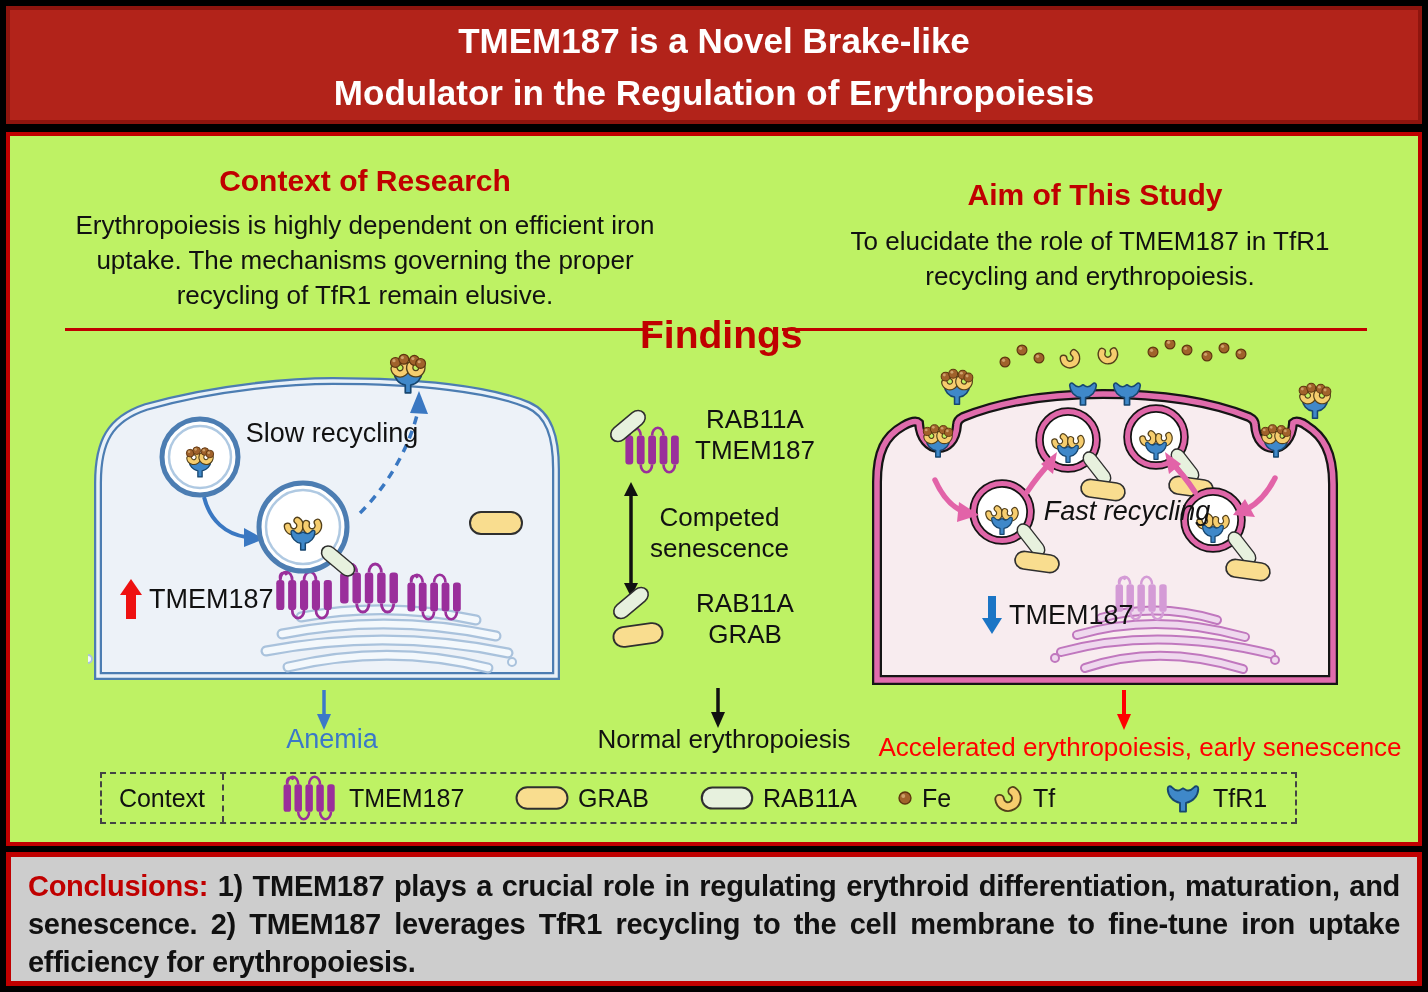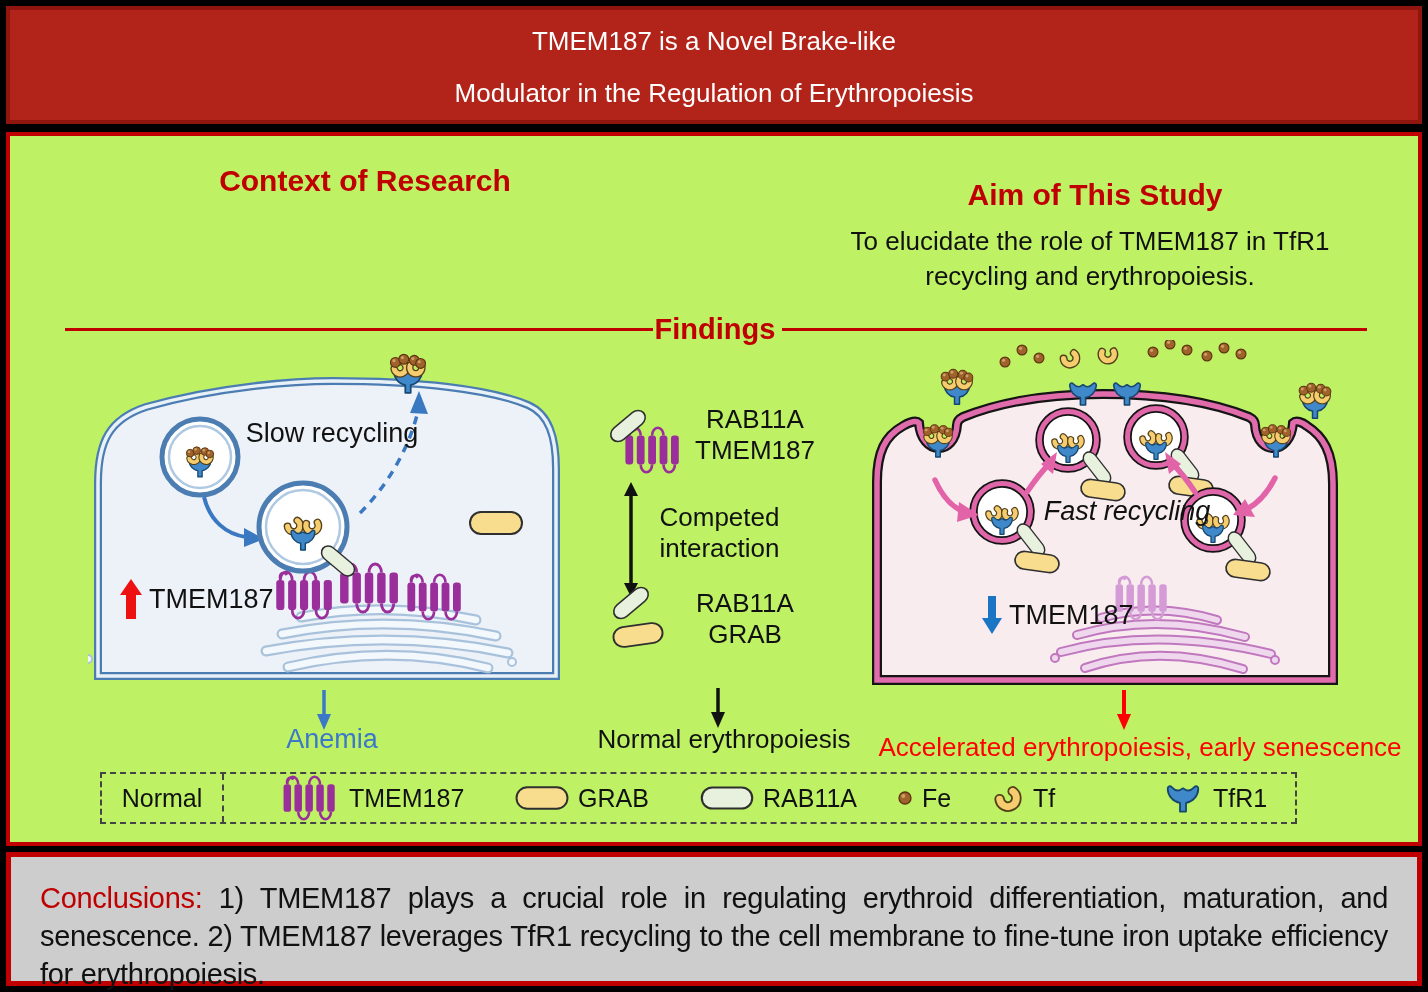--- a/index.html
+++ b/index.html
@@ -1,34 +1,34 @@
 <!DOCTYPE html>
 <html><head>
 <meta charset="utf-8">
 <style>
   html,body{margin:0;padding:0;background:#555;}
   #page{position:relative;width:1428px;height:992px;background:#000;font-family:"Liberation Sans",sans-serif;overflow:hidden;}
   .abs{position:absolute;}
   
-  #title-bar{left:6px;top:6px;width:1416px;height:118px;background:#B2231A;border:4px solid #8F150E;box-sizing:border-box;text-align:center;color:#fff;font-weight:normal;font-size:26px;line-height:52px;padding-top:5px;}
+  #title-bar{left:6px;top:6px;width:1416px;height:118px;background:#B2231A;border:4px solid #8F150E;box-sizing:border-box;text-align:center;color:#fff;font-weight:bold;font-size:35px;line-height:52px;padding-top:5px;}
   
   #main-panel{left:6px;top:132px;width:1416px;height:714px;background:#bef264;border:4px solid #C00000;box-sizing:border-box;}
   .red-head{color:#C00000;font-weight:bold;font-size:30px;text-align:center;}
   .body-text{color:#111;font-size:26px;line-height:35px;text-align:center;}
   .red-line{height:3px;background:#C00000;}
   .lbl{color:#111;font-size:26px;line-height:31px;text-align:center;}
   .lbl27{color:#111;font-size:27px;line-height:31px;text-align:center;}
   .protein-row{display:flex;align-items:center;gap:7px;color:#111;font-size:27px;font-weight:normal;}
   
   #legend-box{left:90px;top:636px;width:1197px;height:52px;border:2px dashed #444;box-sizing:border-box;}
   #legend-title-cell{left:0;top:0;width:122px;height:48px;border-right:2px dashed #444;box-sizing:border-box;display:flex;align-items:center;justify-content:center;font-size:25px;color:#111;}
   .legend-item{top:0;height:48px;display:flex;align-items:center;gap:9px;font-size:25px;color:#111;}
   
   #conclusions-box{left:6px;top:852px;width:1416px;height:134px;background:#CDCDCD;border:5px solid #C00000;box-sizing:border-box;padding:10px 17px;}
-  #conclusions-box p{margin:12px;font-size:29px;line-height:38px;font-weight:normal;color:#111;text-align:justify;letter-spacing:-0.3px;}
+  #conclusions-box p{margin:0;font-size:29px;line-height:38px;font-weight:bold;color:#111;text-align:justify;letter-spacing:-0.3px;}
   #conclusions-box .c-label{color:#C00000;}
   svg{display:block;}
 </style>
 </head>
 <body>
 
 <svg width="0" height="0" style="position:absolute" aria-hidden="true">
   <defs>
     <g id="ic-fe">
       <circle r="5.2" fill="#A0622B" stroke="#5E3510" stroke-width="1.2"></circle>
@@ -84,26 +84,27 @@
 <div id="page">
 
   <div id="title-bar" class="abs">
     <div>TMEM187 is a Novel Brake-like</div>
     <div>Modulator in the Regulation of Erythropoiesis</div>
   </div>
 
   <div id="main-panel" class="abs">
 
     <div class="abs red-head" style="left:95px;top:28px;width:520px;">Context of Research</div>
+    <div class="abs body-text" style="left:50px;top:72px;width:610px;">Erythropoiesis is highly dependent on efficient iron uptake. The mechanisms governing the proper recycling of TfR1 remain elusive.</div>
 
     <div class="abs red-head" style="left:835px;top:42px;width:500px;">Aim of This Study</div>
     <div class="abs body-text" style="left:840px;top:88px;width:480px;">To elucidate the role of TMEM187 in TfR1 recycling and erythropoiesis.</div>
 
     <div class="abs red-line" style="left:55px;top:192px;width:588px;"></div>
-    <div class="abs red-head" style="left:630px;top:177px;width:150px;font-size:29px;">Findings</div>
+    <div class="abs red-head" style="left:630px;top:177px;width:150px;font-size:39px;">Findings</div>
     <div class="abs red-line" style="left:772px;top:192px;width:585px;"></div>
 
     <svg class="abs" style="left:78px;top:209px;" width="480" height="348" viewBox="0 0 480 348">
       <path d="M10,331 L10,138 C10,96 22,74 58,62 C132,41 210,36 245,36 C330,36 402,44 440,60 C461,69 468,92 468,124 L468,331 Z" fill="#EDF2F8" stroke="#4C7DB2" stroke-width="8"></path>
       <path d="M10,331 L10,138 C10,96 22,74 58,62 C132,41 210,36 245,36 C330,36 402,44 440,60 C461,69 468,92 468,124 L468,331 Z" fill="none" stroke="#E9F1F8" stroke-width="3.5"></path>
 
       <g>
         <path d="M213,272 Q300,256 388,275" stroke="#A9C2DC" stroke-width="11" fill="none" stroke-linecap="round"></path>
         <path d="M213,272 Q300,256 388,275" stroke="#F3F8FC" stroke-width="6.5" fill="none" stroke-linecap="round"></path>
         <path d="M194,289 Q300,268 408,291" stroke="#A9C2DC" stroke-width="11" fill="none" stroke-linecap="round"></path>
@@ -169,21 +170,21 @@
     </svg>
     <div class="abs lbl" style="left:655px;top:268px;width:180px;">
       <div>RAB11A</div>
       <div>TMEM187</div>
     </div>
     <svg class="abs" style="left:612px;top:346px;" width="18" height="115" viewBox="0 0 18 115">
       <line x1="9" y1="12" x2="9" y2="103" stroke="#111" stroke-width="3.5"></line>
       <polygon points="9,0 2,14 16,14" fill="#111"></polygon>
       <polygon points="9,115 2,101 16,101" fill="#111"></polygon>
     </svg>
-    <div class="abs lbl" style="left:637px;top:366px;width:145px;">Competed interaction</div>
+    <div class="abs lbl" style="left:637px;top:366px;width:145px;">Competed senescence</div>
     <svg class="abs" style="left:588px;top:442px;" width="90" height="80" viewBox="0 0 90 80">
       <use href="#pill-yellow" transform="translate(40,57) rotate(-8) scale(0.95,0.9)"></use>
       <use href="#pill-green" transform="translate(33,25) rotate(-40) scale(0.85,0.75)"></use>
     </svg>
     <div class="abs lbl" style="left:655px;top:452px;width:160px;">
       <div>RAB11A</div>
       <div>GRAB</div>
     </div>
     <svg class="abs" style="left:700px;top:550px;" width="16" height="42" viewBox="0 0 16 42">
       <line x1="8" y1="2" x2="8" y2="28" stroke="#111" stroke-width="3.5"></line>
@@ -261,21 +262,21 @@
         </svg>
       <span>TMEM187</span>
     </div>
     <svg class="abs" style="left:1106px;top:552px;" width="16" height="42" viewBox="0 0 16 42">
       <line x1="8" y1="2" x2="8" y2="28" stroke="#FF0000" stroke-width="4"></line>
         <polygon points="1,26 8,42 15,26" fill="#FF0000"></polygon>
     </svg>
     <div class="abs lbl" style="left:850px;top:588px;width:560px;color:#FF0000;margin-top:8px;">Accelerated erythropoiesis, early senescence</div>
 
     <div id="legend-box" class="abs">
-      <div id="legend-title-cell" class="abs">Normal</div>
+      <div id="legend-title-cell" class="abs">Context</div>
       <div class="legend-item abs" style="left:178px;">
         <svg width="60" height="46" viewBox="-30 -23 60 46">
             <use href="#ic-tmem" color="#9A2F9B" transform="scale(1.15)"></use>
           </svg>
         <span>TMEM187</span>
       </div>
       <div class="legend-item abs" style="left:413px;">
         <svg width="54" height="26" viewBox="-27 -13 54 26">
             <use href="#pill-yellow" transform="scale(0.98)"></use>
           </svg>

